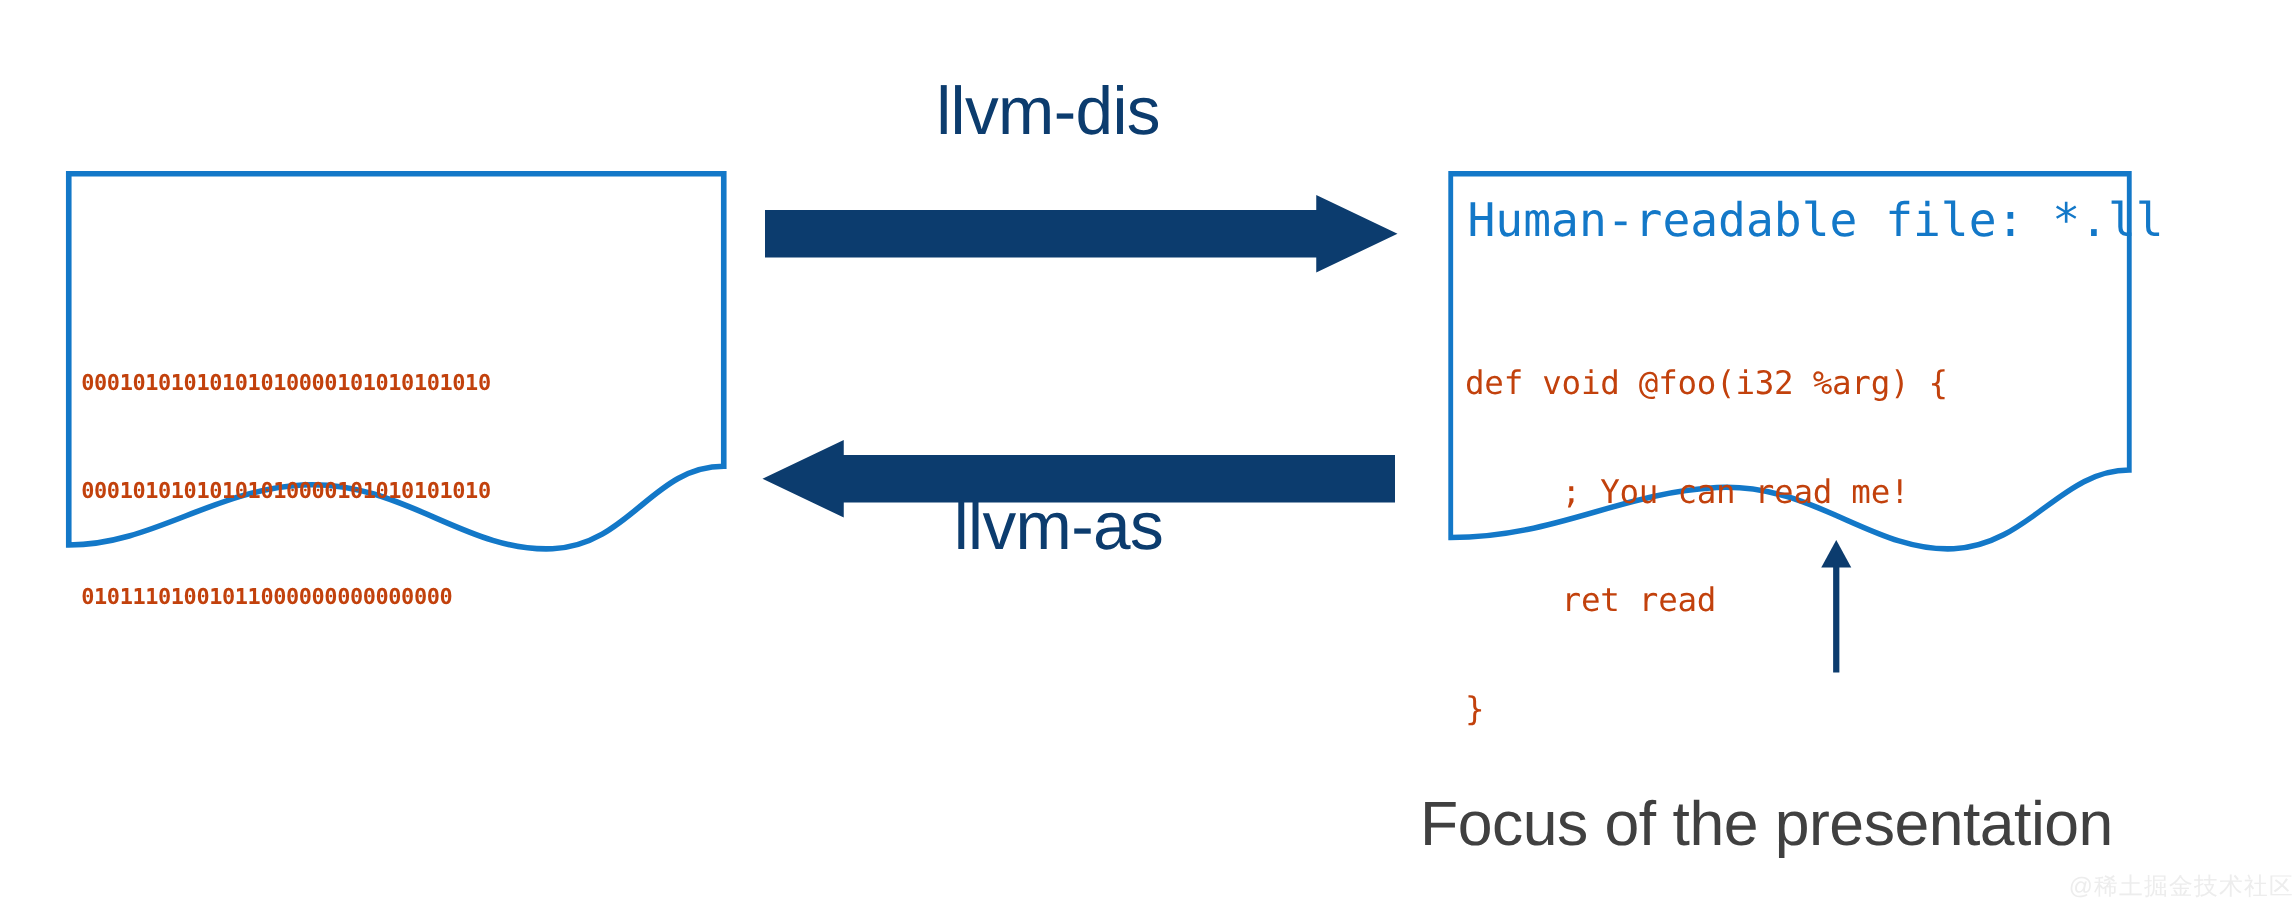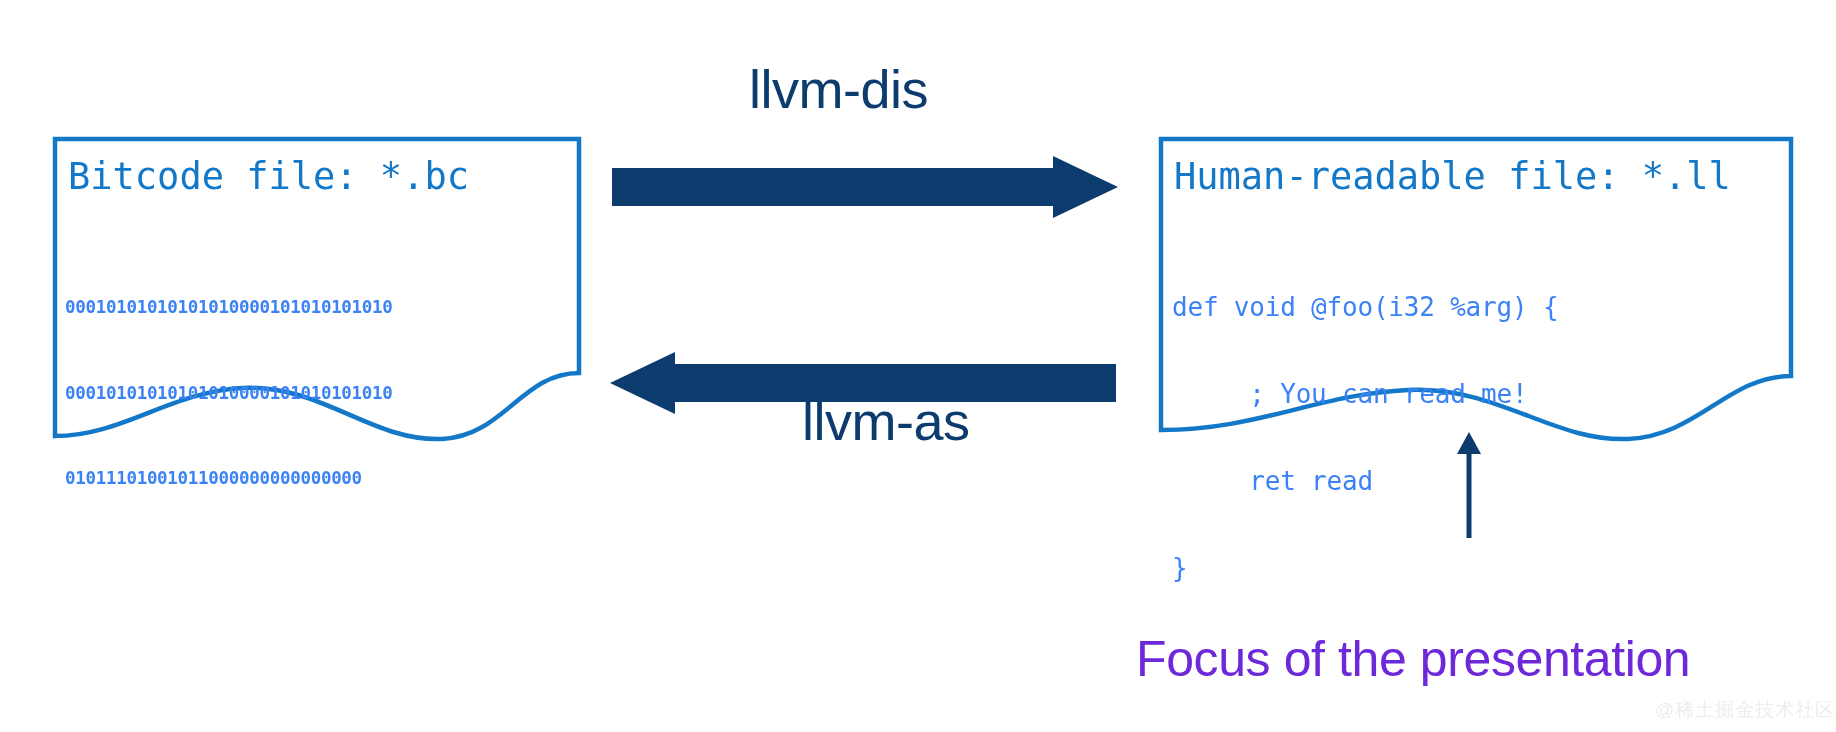--- a/index.html
+++ b/index.html
@@ -37,21 +37,21 @@
     color: #1378C8;
     font-size: 37px;
     letter-spacing: 0px;
     white-space: pre;
     line-height: 1;
   }
 
   .doc-lines {
     position: absolute;
     font-family: "DejaVu Sans Mono", "Liberation Mono", monospace;
-    color: #3b82f6;
+    color: #c2410c;
     white-space: pre;
   }
   .bin-lines {
     font-size: 17.5px;
     line-height: 28.5px;
     font-weight: 700;
     letter-spacing: -0.3px;
   }
   .code-lines {
     font-size: 26px;
@@ -71,21 +71,21 @@
     color: #0C3C6E;
     font-size: 54px;
     font-weight: 400;
     letter-spacing: -0.5px;
     white-space: nowrap;
     line-height: 1;
   }
 
   .focus-label {
     position: absolute;
-    color: #6d28d9;
+    color: #404040;
     font-size: 50px;
     font-weight: 400;
     letter-spacing: -0.4px;
     white-space: nowrap;
     line-height: 1;
   }
 
   .watermark {
     position: absolute;
     color: #EDEDED;
@@ -98,30 +98,29 @@
 </head>
 <body>
 
 <div id="stage">
 
   <div class="doc" style="left:52px; top:136px; width:530px; height:314px;">
     <svg class="doc-shape" viewBox="0 0 530 314" preserveAspectRatio="none">
       <path d="M3,3 L527,3 L527,237 C470,237 452,300 390,303 C320,306 270,248 190,252 C118,256 70,300 3,300 Z" fill="#ffffff" stroke="#1378C8" stroke-width="4.5" stroke-linejoin="miter"></path>
     </svg>
 
-    <div class="doc-title" style="left:16px; top:22px;">Bitcode file: *.bc</div>
 
     <div class="doc-lines bin-lines" style="left:13px; top:100px;">
       <div>00010101010101010000101010101010</div>
       <div>00010101010101010000101010101010</div>
       <div>01011101001011000000000000000</div>
     </div>
   </div>
 
-  <div class="doc" style="left:1158px; top:136px; width:636px; height:314px;">
+  <div class="doc" style="left:1158px; top:136px; width:548px; height:314px;">
     <svg class="doc-shape" viewBox="0 0 636 314" preserveAspectRatio="none">
       <path d="M3,3 L633,3 L633,240 C570,240 540,300 470,303 C395,306 340,250 250,254 C160,258 100,294 3,294 Z" fill="#ffffff" stroke="#1378C8" stroke-width="4.5" stroke-linejoin="miter"></path>
     </svg>
 
     <div class="doc-title" style="left:16px; top:22px;">Human-readable file: *.ll</div>
 
     <div class="doc-lines code-lines" style="left:14px; top:99px;">
       <div>def void @foo(i32 %arg) {</div>
       <div>     ; You can read me!</div>
       <div>     ret read</div>
@@ -130,21 +129,21 @@
   </div>
 
   <svg class="arrow-svg" style="left:612px; top:156px; width:506px; height:62px;" viewBox="0 0 506 62" preserveAspectRatio="none">
     <path d="M0,12 L441,12 L441,0 L506,31 L441,62 L441,50 L0,50 Z" fill="#0C3C6E"></path>
   </svg>
   <div class="arrow-label" style="left:749px; top:62px;">llvm-dis</div>
 
   <svg class="arrow-svg" style="left:610px; top:352px; width:506px; height:62px;" viewBox="0 0 506 62" preserveAspectRatio="none">
     <path d="M506,12 L65,12 L65,0 L0,31 L65,62 L65,50 L506,50 Z" fill="#0C3C6E"></path>
   </svg>
-  <div class="arrow-label" style="left:763px; top:394px;margin-left:39px;">llvm-as</div>
+  <div class="arrow-label" style="left:763px; top:394px;">llvm-as</div>
 
   <svg class="arrow-svg" style="left:1448px; top:432px; width:42px; height:106px;" viewBox="0 0 42 106" preserveAspectRatio="none">
     <path d="M21,0 L33,22 L9,22 Z" fill="#0C3C6E"></path>
     <rect x="18.5" y="20" width="5" height="86" fill="#0C3C6E"></rect>
   </svg>
   <div class="focus-label" style="left:1136px; top:634px;">Focus of the presentation</div>
 
   <div class="watermark" style="left:1655px; top:700px;">@稀土掘金技术社区</div>
 
 </div>

